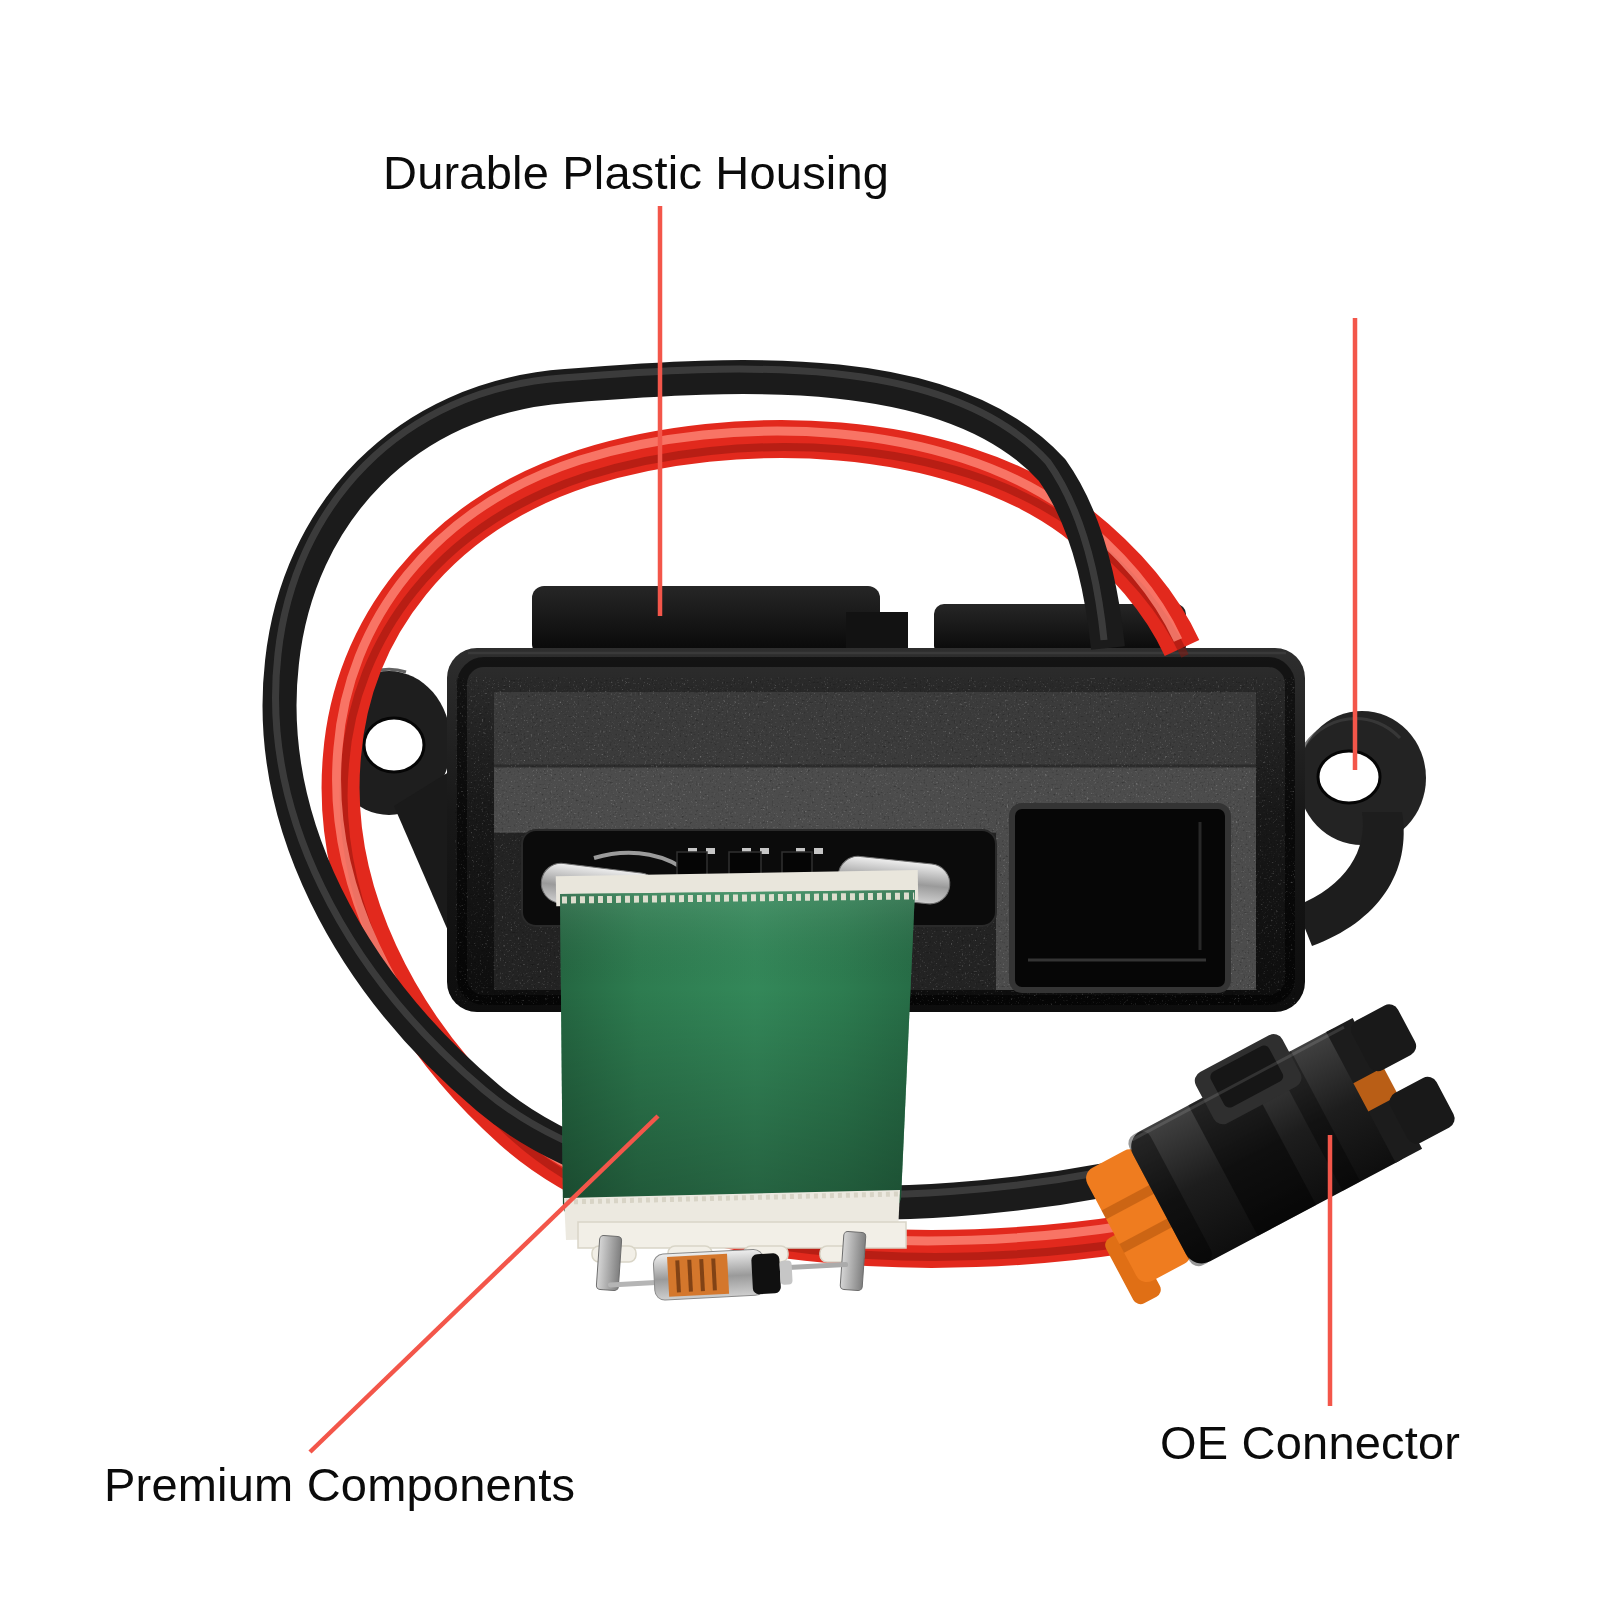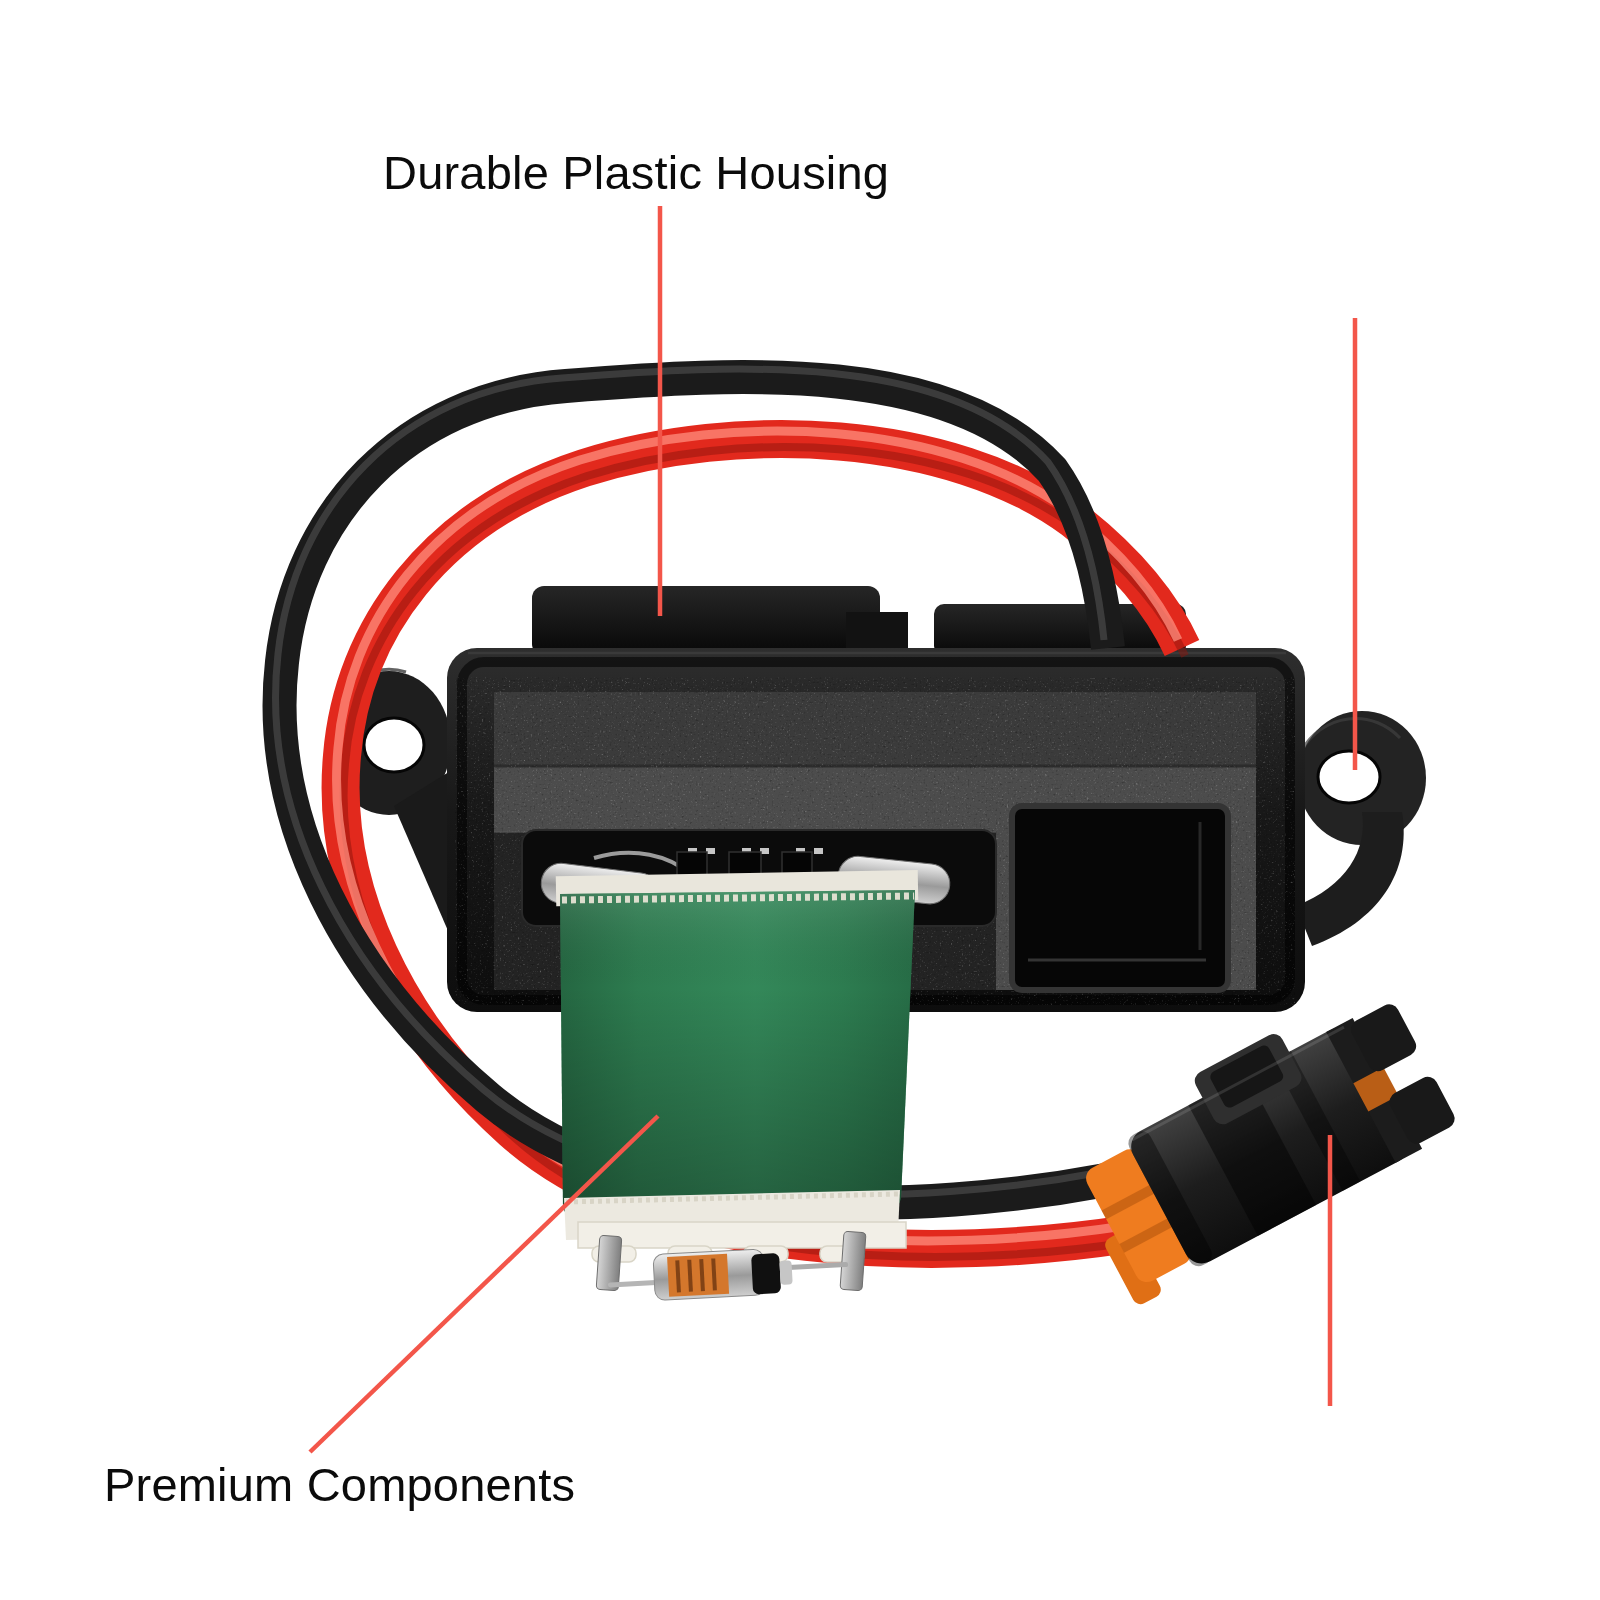--- a/index.html
+++ b/index.html
@@ -208,14 +208,15 @@
   <g stroke="var(--leader-line,#f3564a)" stroke-width="4.5" fill="none">
     <line x1="660" y1="206" x2="660" y2="616"></line>
     <line x1="1355" y1="318" x2="1355" y2="770"></line>
     <line x1="310" y1="1452" x2="658" y2="1116"></line>
     <line x1="1330" y1="1135" x2="1330" y2="1406"></line>
   </g>
 </svg>
 
 <div id="lbl-housing" class="callout-label">Durable Plastic Housing</div>
 <div id="lbl-premium" class="callout-label">Premium Components</div>
+<div id="lbl-oe" class="callout-label">OE Connector</div>
 
 </div>
 
 </body></html>

